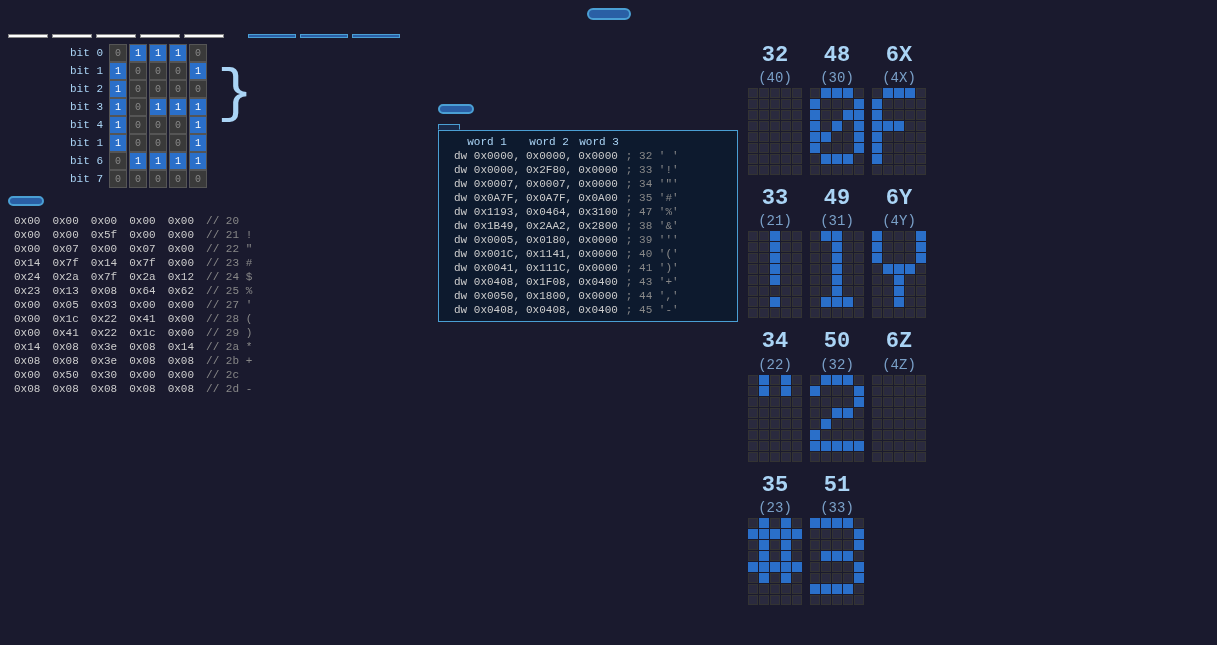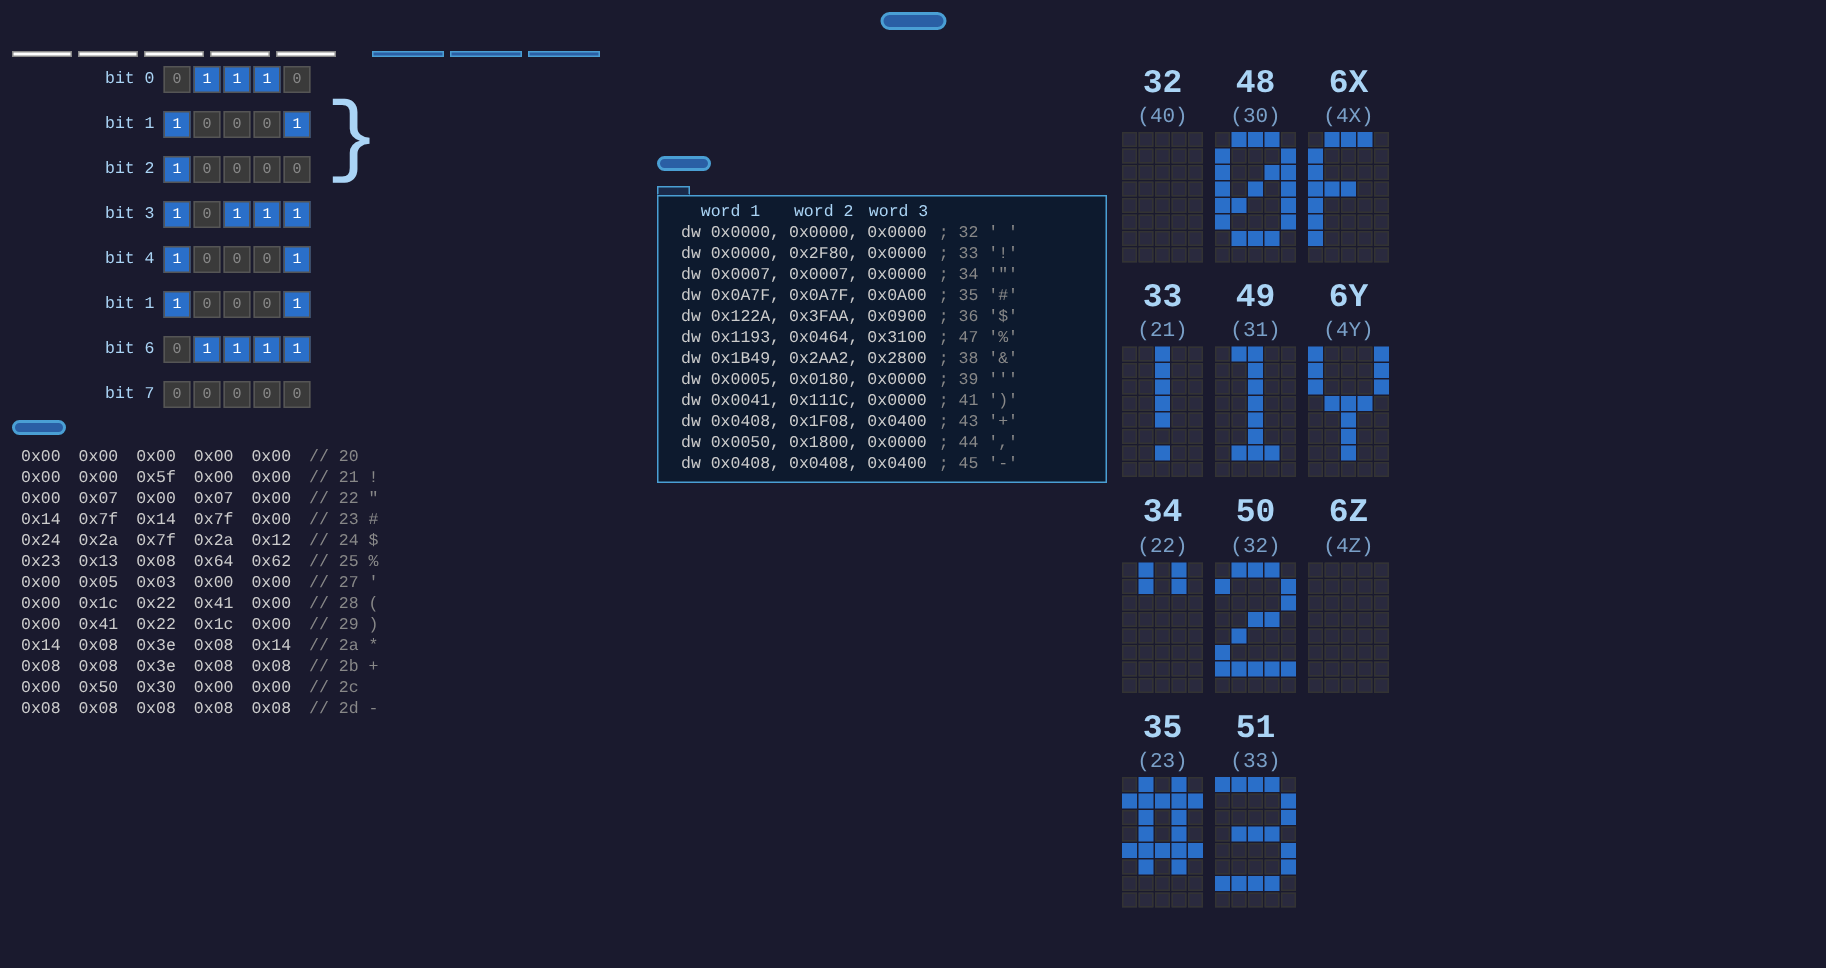--- a/index.html
+++ b/index.html
@@ -99,21 +99,21 @@
     }
     .bit-grid-area {
       display: flex;
       gap: 10px;
       margin-bottom: 8px;
       align-items: flex-start;
     }
     .bit-grid {
       display: flex;
       flex-direction: column;
-      gap: 12px;
+      gap: 0;
       margin-left: 60px;
     }
     .bit-row {
       display: flex;
       align-items: center;
       gap: 2px;
     }
     .bit-row-label {
       font-size: 11px;
       color: #aad4f5;
@@ -554,45 +554,45 @@
                 </tr>
                 <tr>
                   <td></td>
                   <td>dw 0x0A7F,</td>
                   <td>0x0A7F,</td>
                   <td>0x0A00</td>
                   <td class="comment">; 35 '#'</td>
                 </tr>
                 <tr>
                   <td></td>
-                  <td>dw 0x122A,</td>
-                  <td>0x3FAA,</td>
-                  <td>0x0900</td>
-                  <td class="comment">; 36 '$'</td>
-                </tr>
-                <tr>
-                  <td></td>
                   <td>dw 0x1193,</td>
                   <td>0x0464,</td>
                   <td>0x3100</td>
                   <td class="comment">; 47 '%'</td>
                 </tr>
                 <tr>
                   <td></td>
                   <td>dw 0x1B49,</td>
                   <td>0x2AA2,</td>
                   <td>0x2800</td>
                   <td class="comment">; 38 '&amp;'</td>
                 </tr>
                 <tr>
                   <td></td>
                   <td>dw 0x0005,</td>
                   <td>0x0180,</td>
                   <td>0x0000</td>
                   <td class="comment">; 39 '''</td>
+                </tr>
+                <tr>
+                  <td></td>
+                  <td>dw 0x001C,</td>
+                  <td>0x1141,</td>
+                  <td>0x0000</td>
+                  <td class="comment">; 40 '('</td>
                 </tr>
                 <tr>
                   <td></td>
                   <td>dw 0x0041,</td>
                   <td>0x111C,</td>
                   <td>0x0000</td>
                   <td class="comment">; 41 ')'</td>
                 </tr>
                 <tr>
                   <td></td>

